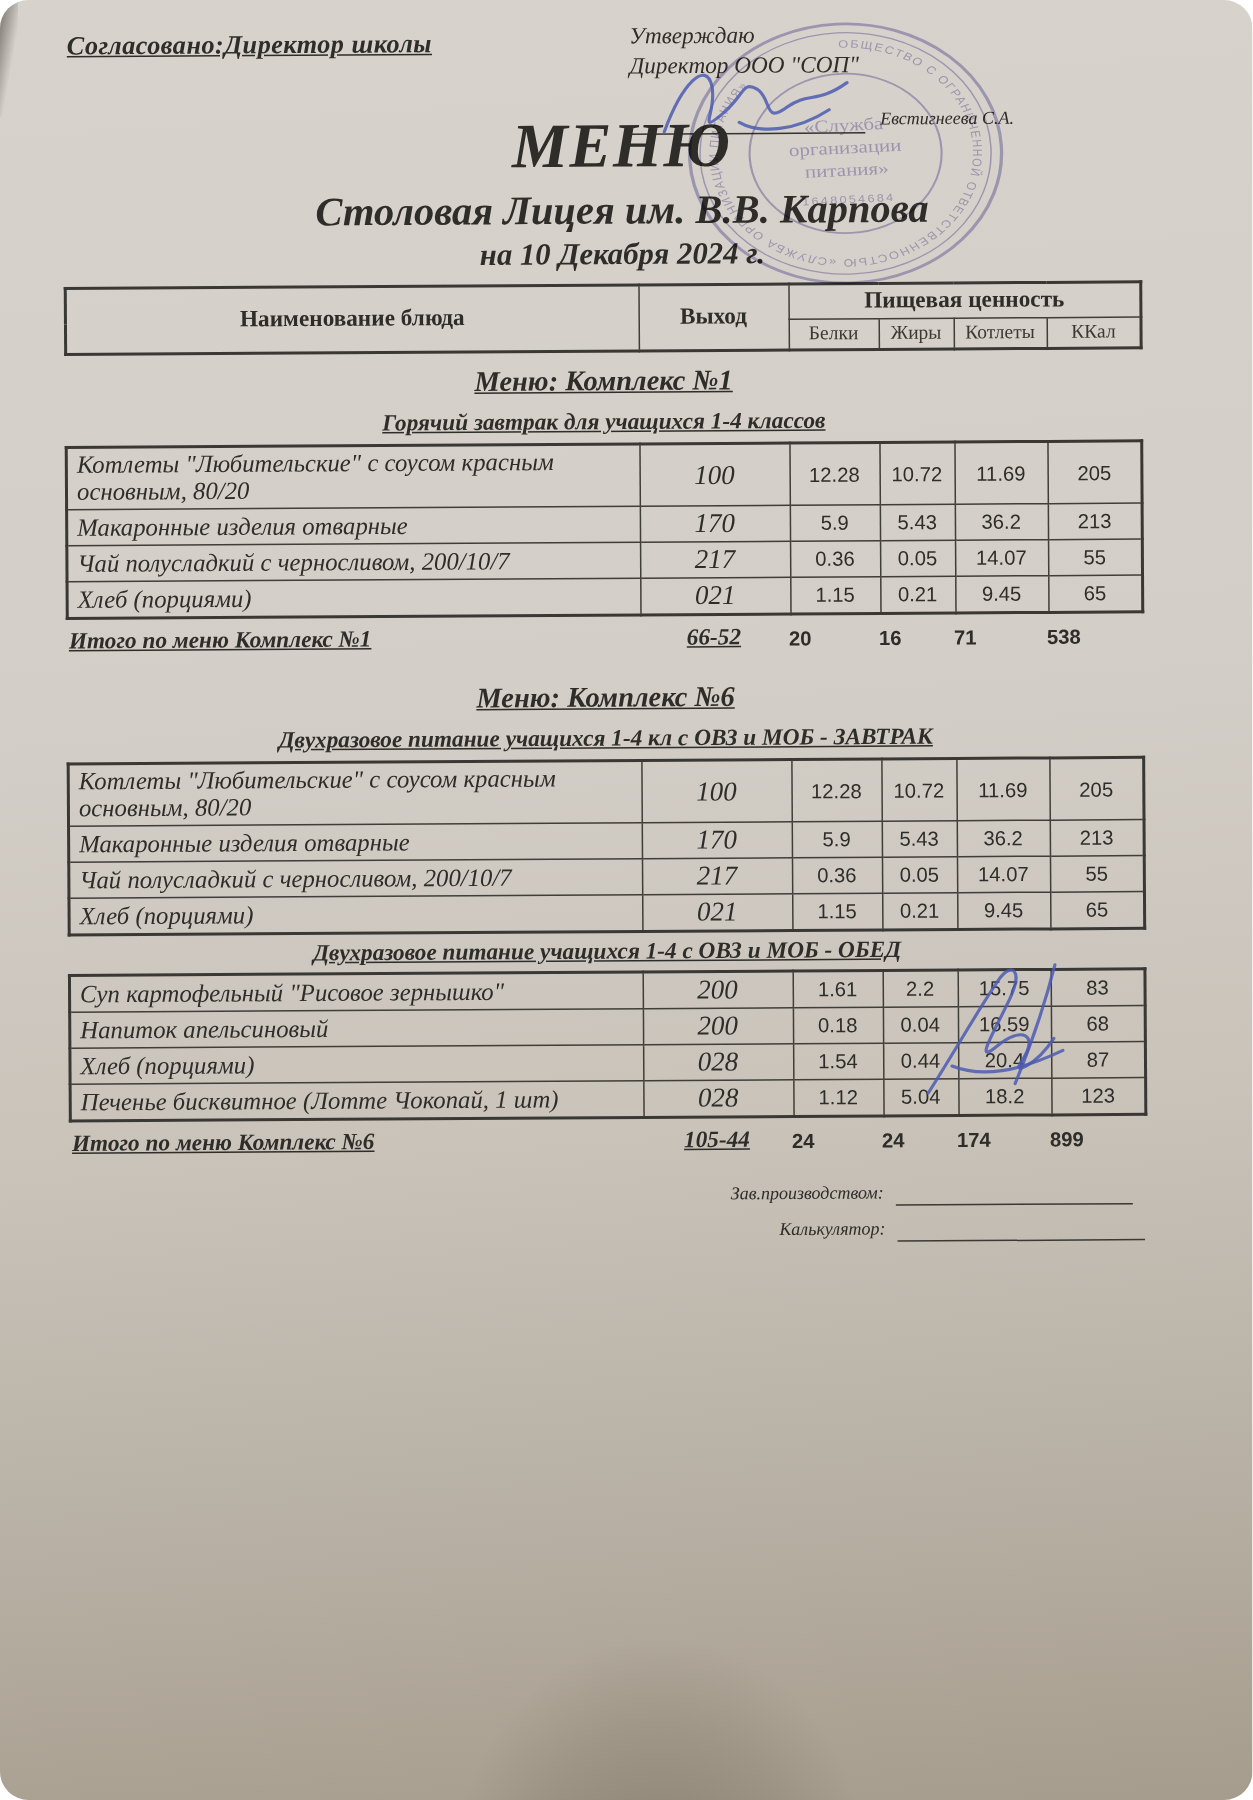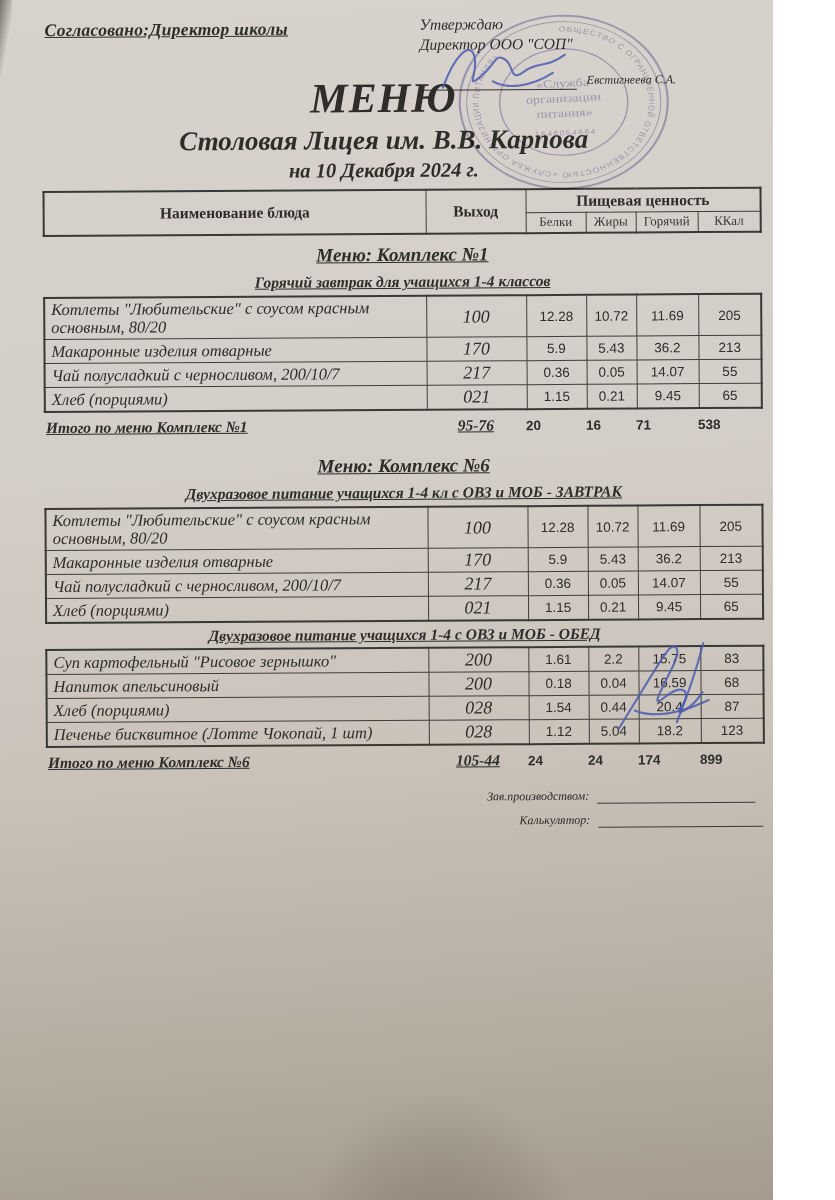--- a/index.html
+++ b/index.html
@@ -1,19 +1,19 @@
 <!DOCTYPE html>
 <html><head>
 <meta charset="utf-8">
 <style>
   html,body { margin:0; padding:0; }
   .page {
-    position:relative; width:773px; height:1200px; overflow:hidden;
+    position:relative; width:835px; height:1200px; overflow:hidden;
     background: linear-gradient(176deg, #d7d2cb 0%, #d3cec7 38%, #c9c3ba 62%, #b4ac9f 86%, #a59c8d 100%);
-    font-family:"Liberation Serif","DejaVu Serif",serif; color:#2e2d29;
+    font-family:"Liberation Serif","DejaVu Serif",serif; color:#2e2d29;border-radius:19px;
   }
   .bottom-shadow { position:absolute; left:300px; top:1090px; width:280px; height:220px;
     background: radial-gradient(ellipse at 50% 75%, rgba(72,62,46,0.28) 0%, rgba(72,62,46,0.12) 45%, rgba(72,62,46,0) 70%); }
   .corner-shadow { position:absolute; left:0; top:0; width:12px; height:78px;
     background: linear-gradient(100deg, rgba(38,32,26,0.55) 0%, rgba(38,32,26,0) 60%); }
   .doc { position:absolute; inset:0; transform:rotate(-0.35deg); }
 
   
   .hdr-left { position:absolute; left:48px; top:18px; font-size:17.5px; font-weight:bold; font-style:italic; text-decoration:underline; letter-spacing:0.3px; }
   .hdr-right { position:absolute; left:423px; top:15px; font-size:15.5px; font-style:italic; line-height:20px; }
@@ -139,21 +139,21 @@
           </colgroup>
         <tbody>
             <tr>
           <td rowspan="2" class="hc">Наименование блюда</td>
           <td rowspan="2" class="hc">Выход</td>
           <td colspan="4" class="hc">Пищевая ценность</td>
         </tr>
         <tr>
           <td class="hs">Белки</td>
           <td class="hs">Жиры</td>
-          <td class="hs">Горячий</td>
+          <td class="hs">Котлеты</td>
           <td class="hs">ККал</td>
         </tr>
       </tbody>
         </table>
 
       <div class="sec-h">Меню: Комплекс №1</div>
       <div class="sub-h">Горячий завтрак для учащихся 1-4 классов</div>
 
       <table class="tbl">
         <colgroup>
@@ -195,21 +195,21 @@
           <td class="c-num">1.15</td>
           <td class="c-num">0.21</td>
           <td class="c-num">9.45</td>
           <td class="c-num">65</td>
         </tr>
       </tbody>
         </table>
 
       <div class="total-row">
         <span class="total-label">Итого по меню Комплекс №1</span>
-        <span class="total-out">95-76</span>
+        <span class="total-out">66-52</span>
         <span class="total-num">20</span>
         <span class="total-num">16</span>
         <span class="total-num">71</span>
         <span class="total-num">538</span>
       </div>
 
       <div class="sec-h gap-m6">Меню: Комплекс №6</div>
       <div class="sub-h">Двухразовое питание учащихся 1-4 кл с ОВЗ и МОБ - ЗАВТРАК</div>
 
       <table class="tbl">

